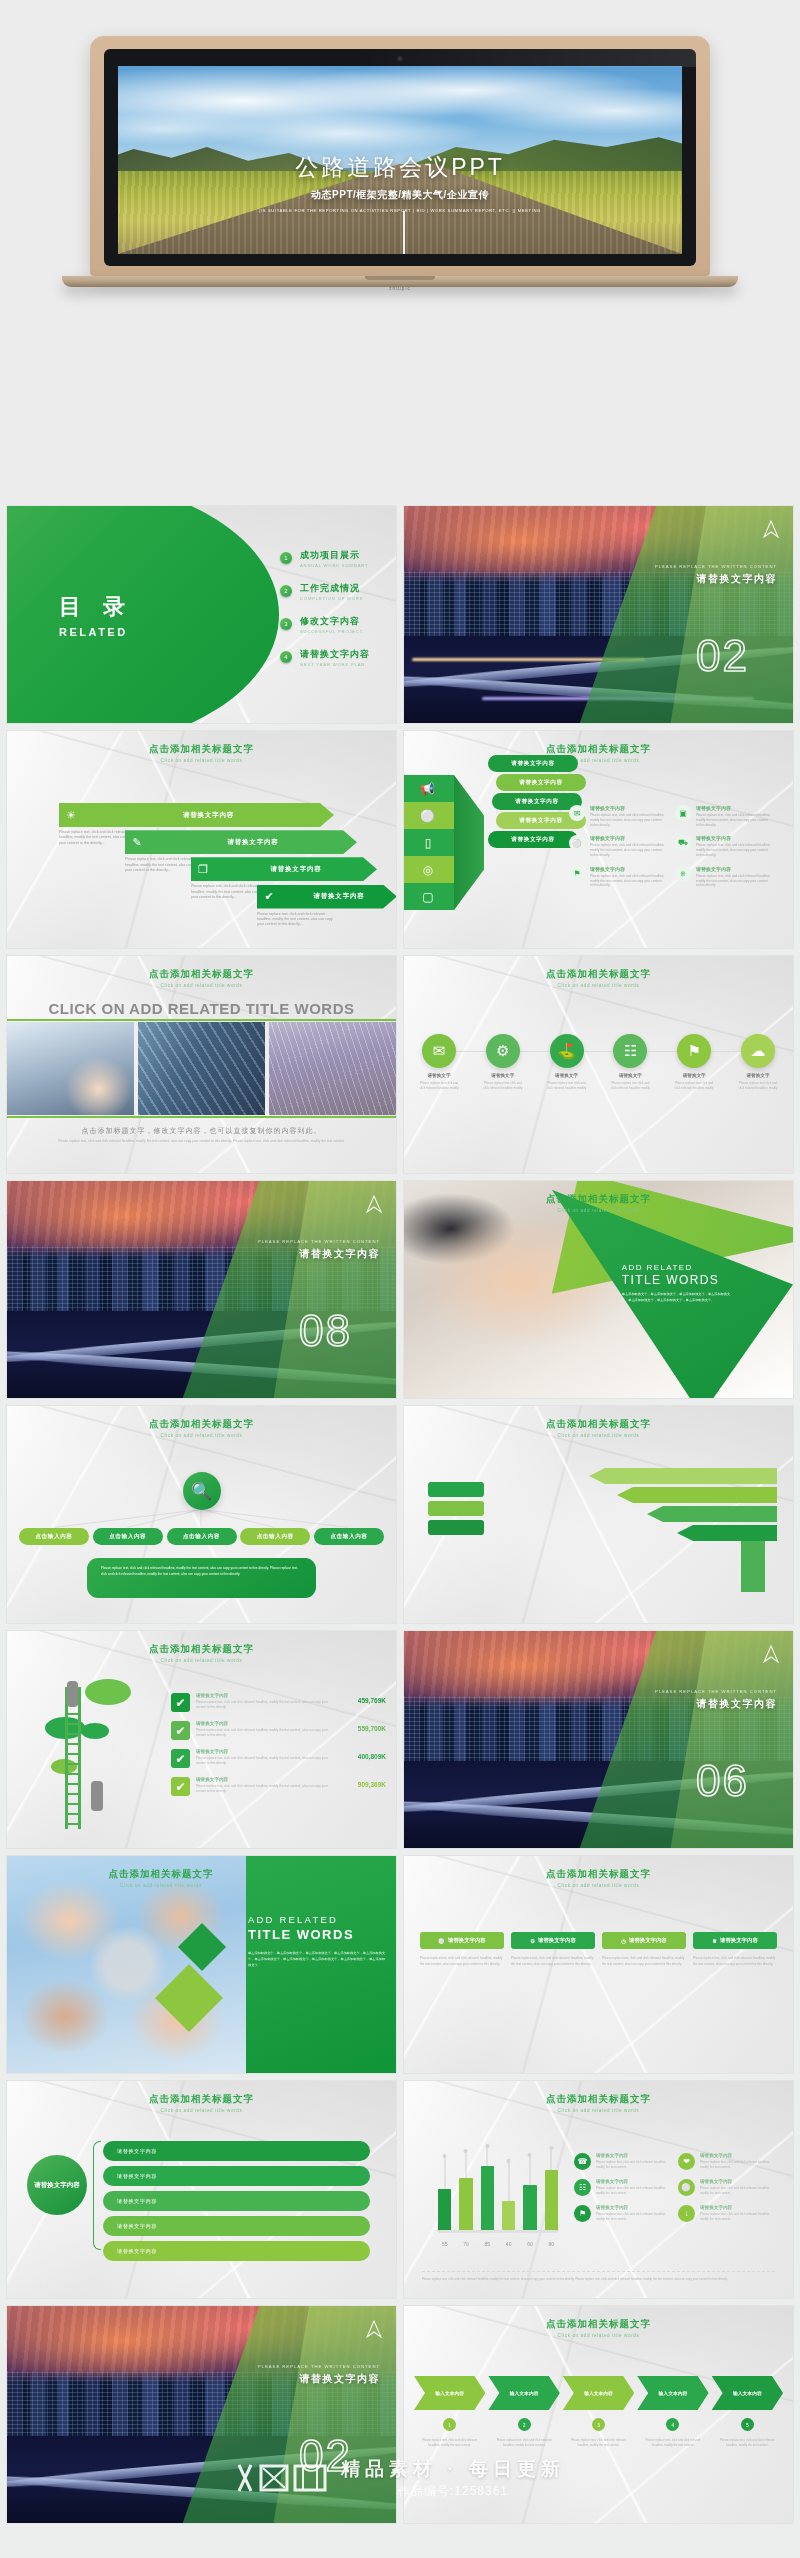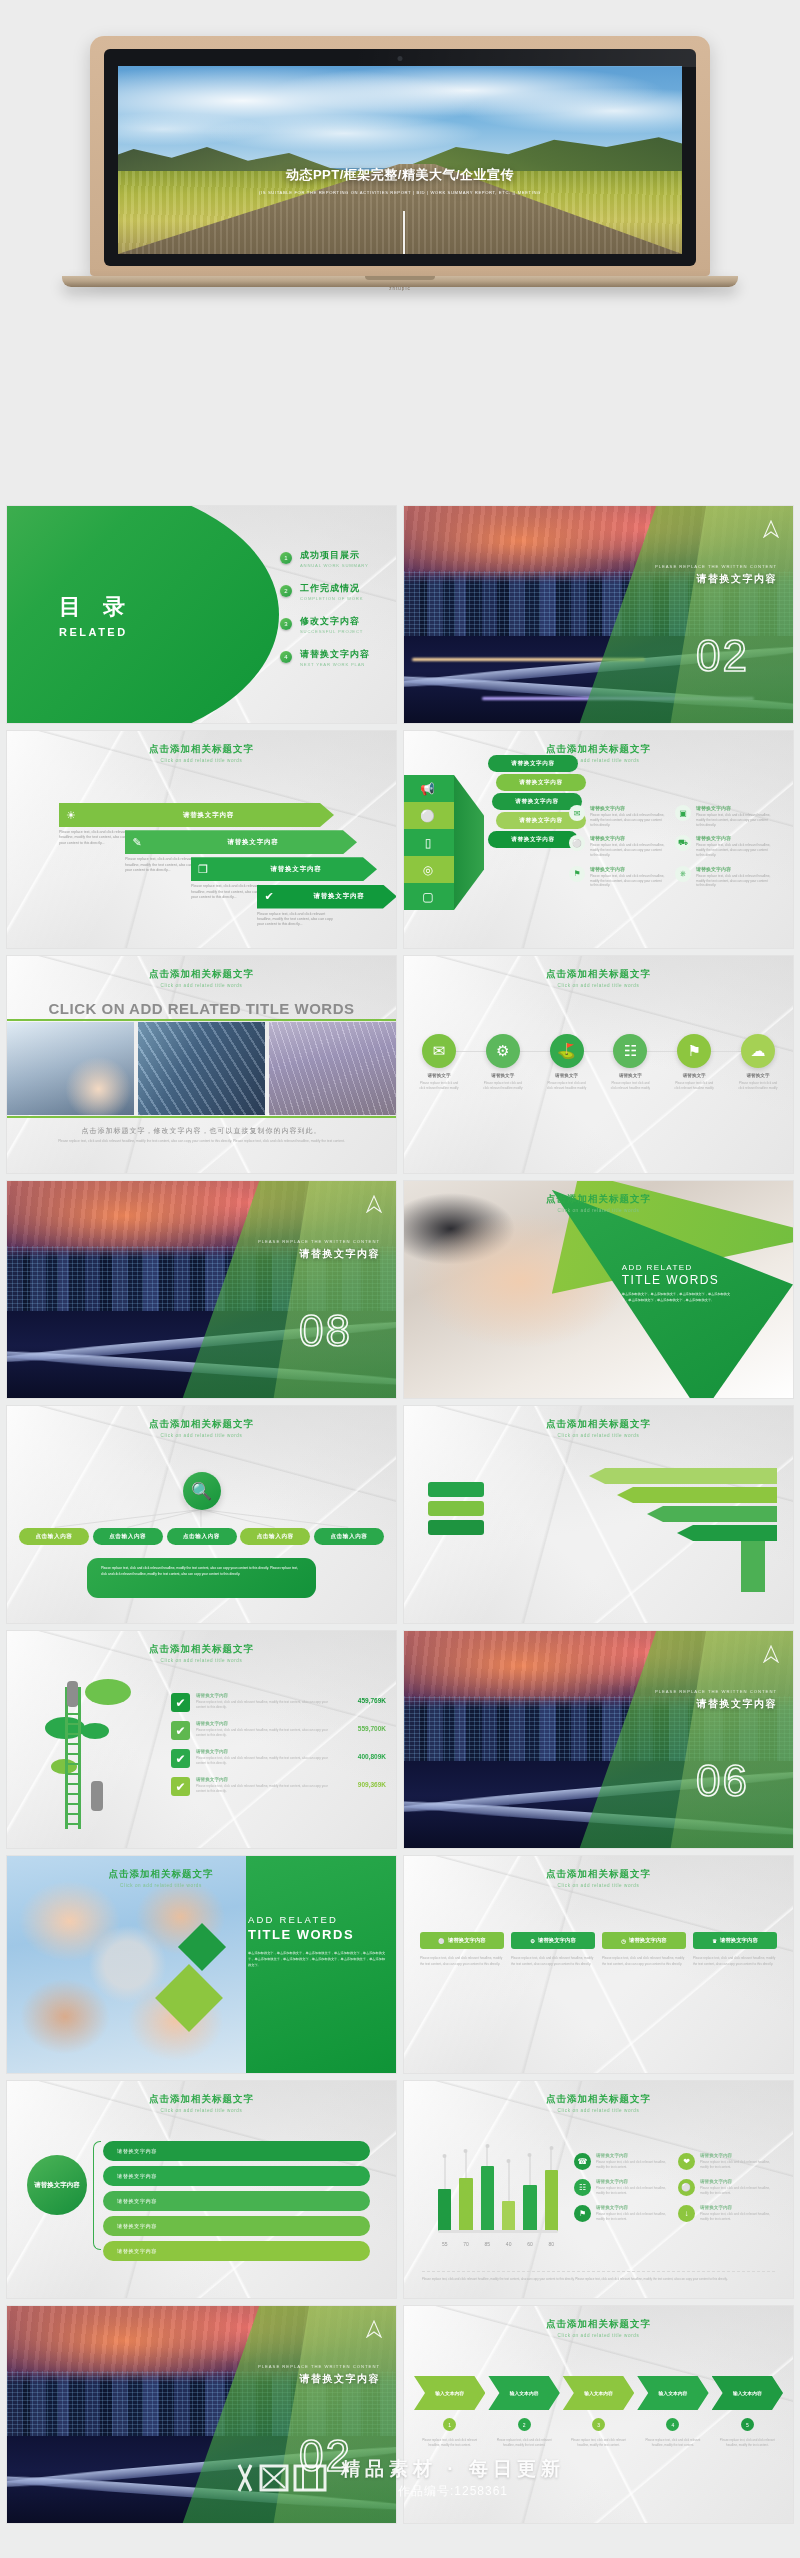--- a/index.html
+++ b/index.html
@@ -79,21 +79,21 @@
   }
   .lane-c, .lane-l, .lane-r {
     position:absolute; bottom:0; background:rgba(255,255,255,.9);
   }
   .lane-c { left:50.5%; width:2px; height:48%; transform-origin:bottom center; }
   .title-wrap {
     position:absolute; left:0; right:0; top:46%; text-align:center;
     text-shadow:0 2px 7px rgba(0,0,0,.55); color:#fff; z-index:5;
   }
   .t-main { font-size:23px; letter-spacing:3px; font-weight:400; }
-  .t-sub { font-size:13px; letter-spacing:.5px; margin-top:14px; font-weight:700; }
+  .t-sub { font-size:10px; letter-spacing:.5px; margin-top:5px; font-weight:700; }
   .t-eng { font-size:4.2px; letter-spacing:.6px; margin-top:6px; opacity:.95; }
   .base {
     width:676px; height:11px; margin:0 auto; position:relative; left:-28px;
     background: linear-gradient(180deg,#cbb89f 0%, #b9a489 45%, #8d7a62 100%);
     border-radius: 0 0 9px 9px;
     box-shadow: 0 7px 14px rgba(0,0,0,.22);
   }
   .base:after{
     content:""; position:absolute; left:50%; transform:translateX(-50%);
     top:0; width:70px; height:4px; border-radius:0 0 5px 5px; background:#9d8a70;
@@ -401,20 +401,21 @@
         <div class="screen">
           <div class="sky"></div>
           <div class="mtn-l"></div>
           <div class="mtn-mid"></div>
           <div class="mtn-r"></div>
           <div class="field"></div>
           <div class="road">
             <div class="lane-c"></div>
           </div>
           <div class="title-wrap">
+            <div class="t-main">公路道路会议PPT</div>
             <div class="t-sub">动态PPT/框架完整/精美大气/企业宣传</div>
             <div class="t-eng">(IS SUITABLE FOR THE REPORTING ON ACTIVITIES REPORT | BID | WORK SUMMARY REPORT, ETC. || MEETING</div>
           </div>
         </div>
       </div>
     </div>
     <div class="base">
       <div class="brand">zhtupic</div>
     </div>
   </div>

